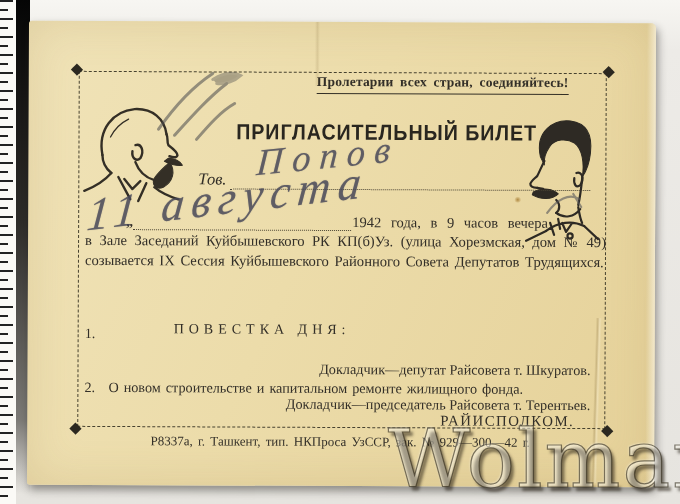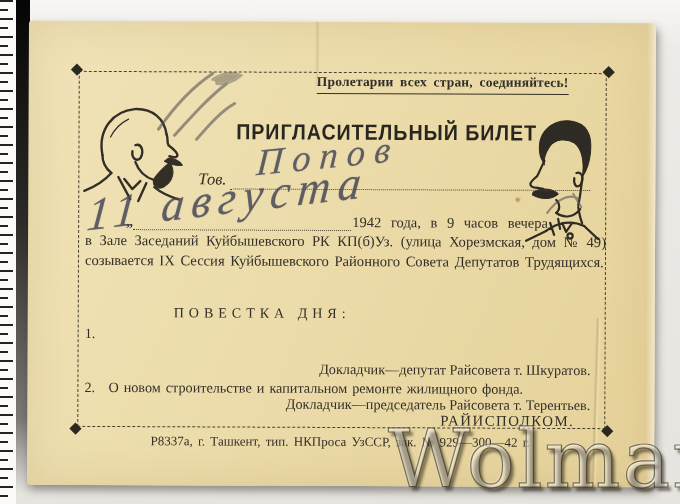--- a/index.html
+++ b/index.html
@@ -94,21 +94,21 @@
   .oq{ font-weight:bold; }
   .dotted-mid{ width:218px; flex:none; border-bottom:1.6px dotted #4a4434; height:1.2em; }
   .date-text{ white-space:nowrap; word-spacing:6px; padding-left:1px;margin-top:6px; }
 
   .body-par{
     position:absolute; left:57px; top:210px; width:521px;
     font-size:14.6px; line-height:19.5px; text-align:justify; word-spacing:2px;
   }
 
   .agenda-heading{
-    position:absolute; left:146px; top:284px;
+    position:absolute; left:146px; top:300px;
     font-size:14px; letter-spacing:5px; white-space:nowrap;
   }
 
   .agenda-item{
     position:absolute; left:57px; width:522px; padding-left:24px;
     font-size:14.2px; line-height:18.5px; text-align:justify; word-spacing:1.5px;
   }
   .agenda-item .num{ position:absolute; left:0; }
   .item-1{ top:303px; }
   .item-2{ top:357px; }

